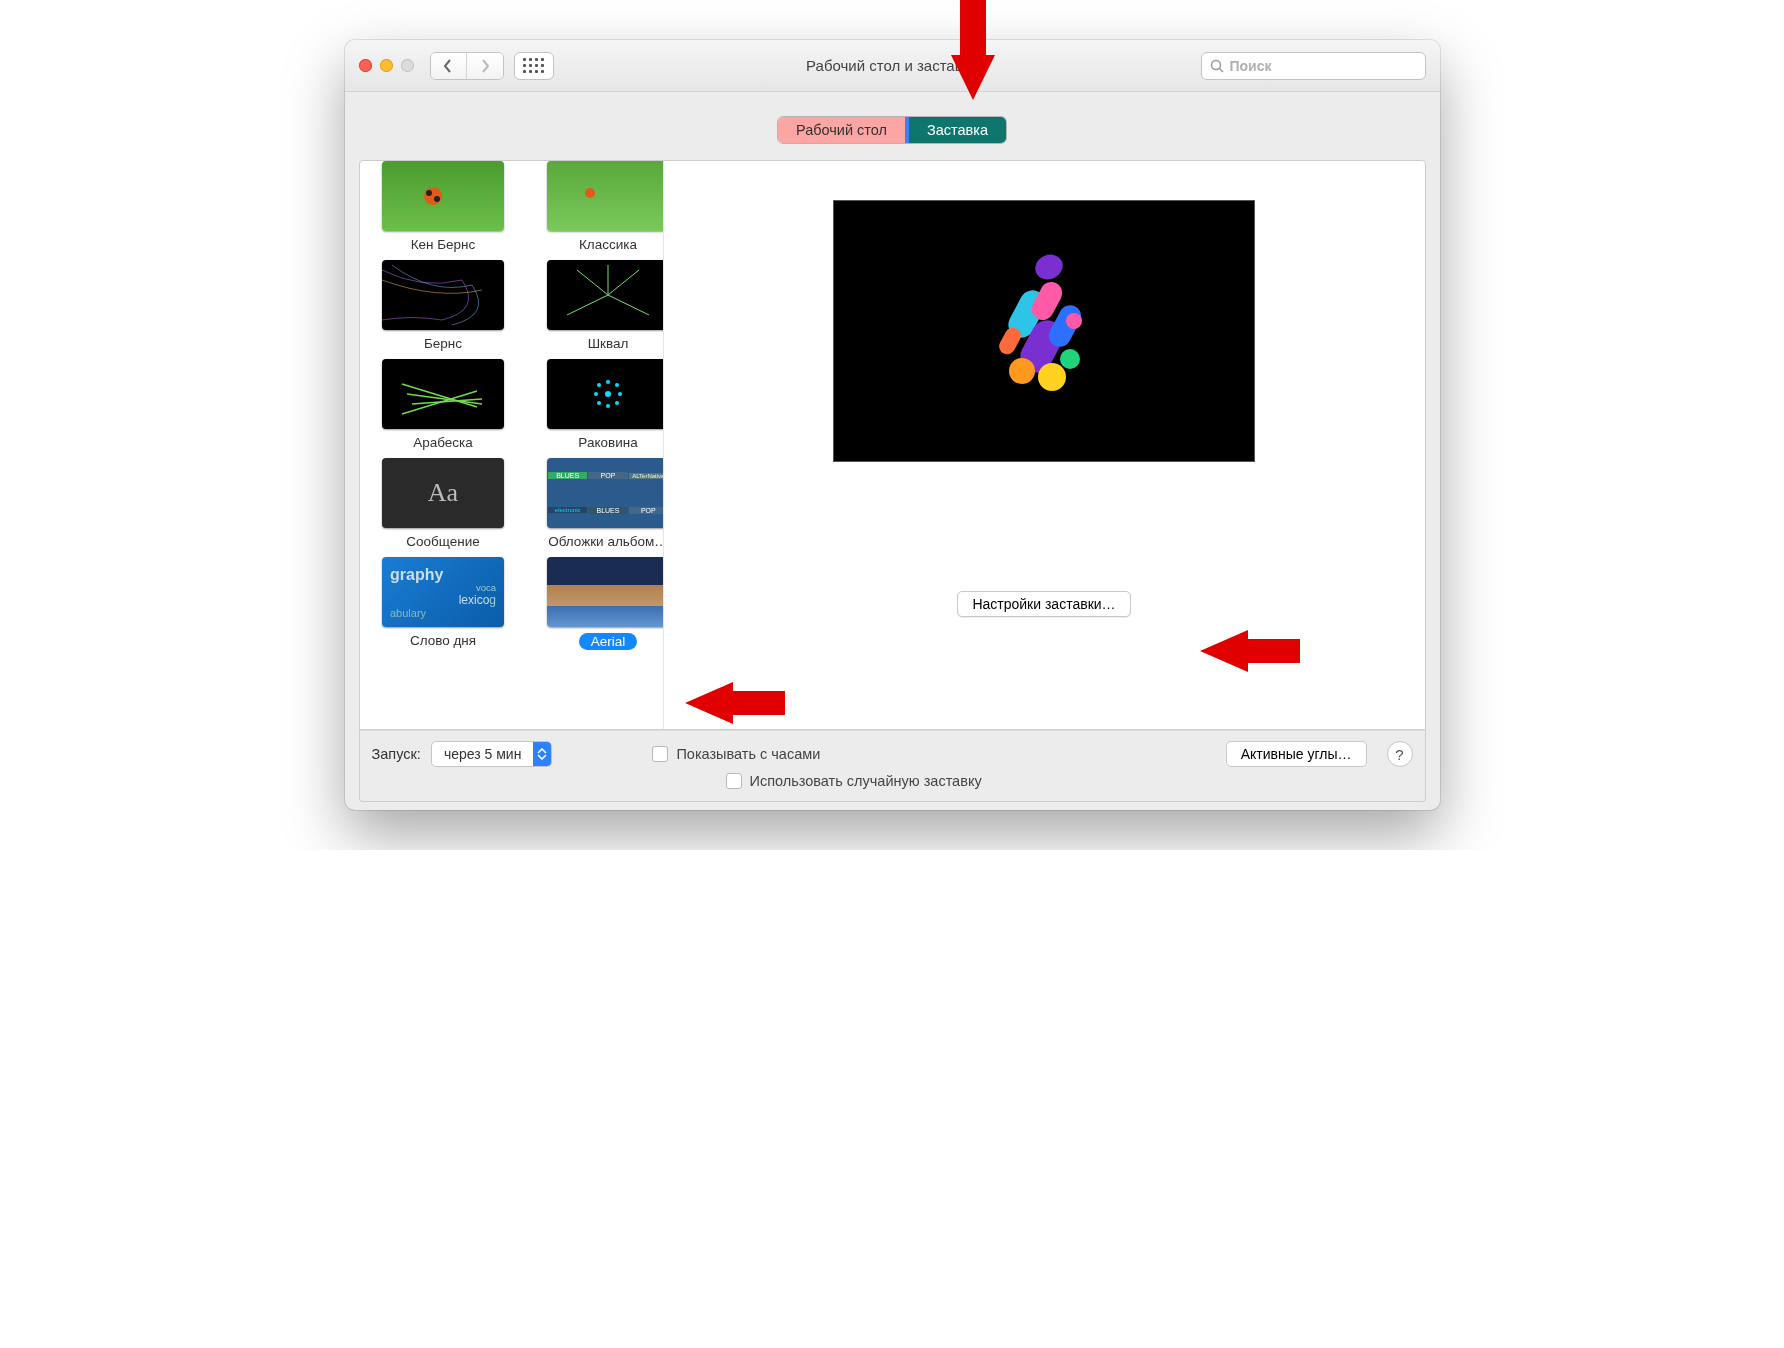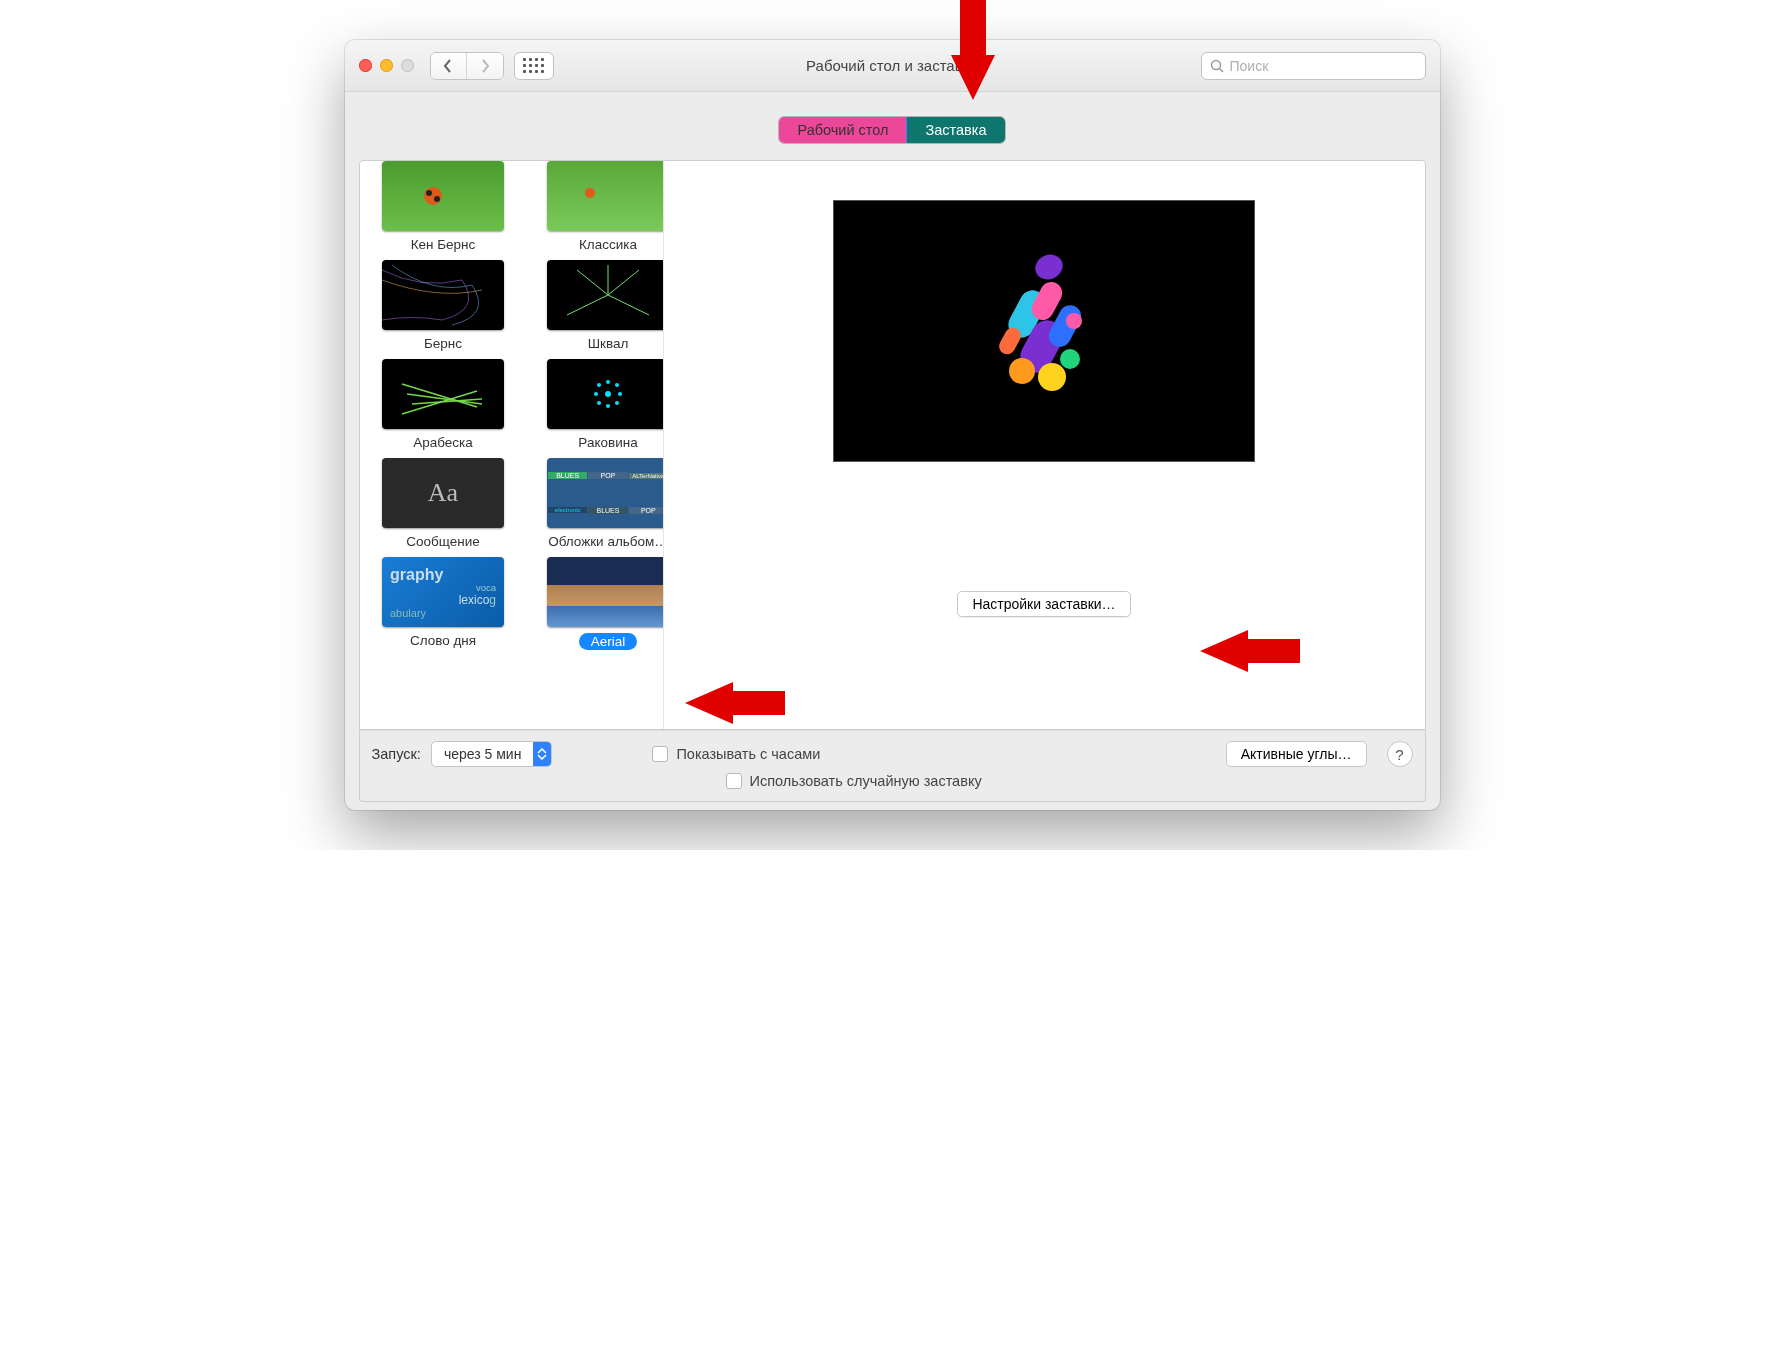--- a/index.html
+++ b/index.html
@@ -59,39 +59,40 @@
     font-size: 15px; color: #444; pointer-events: none;
   }
   .search {
     margin-left: auto;
     width: 225px; height: 28px;
     background: #fff;
     border: 1px solid #c3c3c3;
     border-radius: 6px;
     display: flex; align-items: center; gap: 6px;
     padding: 0 8px;
+    font-weight: bold;
   }
   .search svg { flex: none; }
   .search span { color: #b0b0b0; font-size: 14px; }
 
   .tabbar-row { display: flex; justify-content: center; padding: 24px 0 0; }
   .segmented {
     display: inline-flex;
     border: 1px solid #b5b5b5;
     border-radius: 6px;
     overflow: hidden;
     background: #fff;
     height: 28px;
     font-size: 14.5px;
   }
   .seg {
     padding: 0 18px;
     display: flex; align-items: center; justify-content: center;
-    background: #ec4899; color: #333;
-    border-right: 1px solid #3b82f6;
+    background: #fca5a5; color: #333;
+    border-right: 4px solid #3b82f6;
   }
   .seg:last-child { border-right: none; }
   .seg.active { background: #0f766e; color: #fff; }
 
   .panel {
     margin: 16px 14px 0;
     background: #fff;
     border: 1px solid #cdcdcd;
     border-radius: 4px 4px 0 0;
     display: flex;

